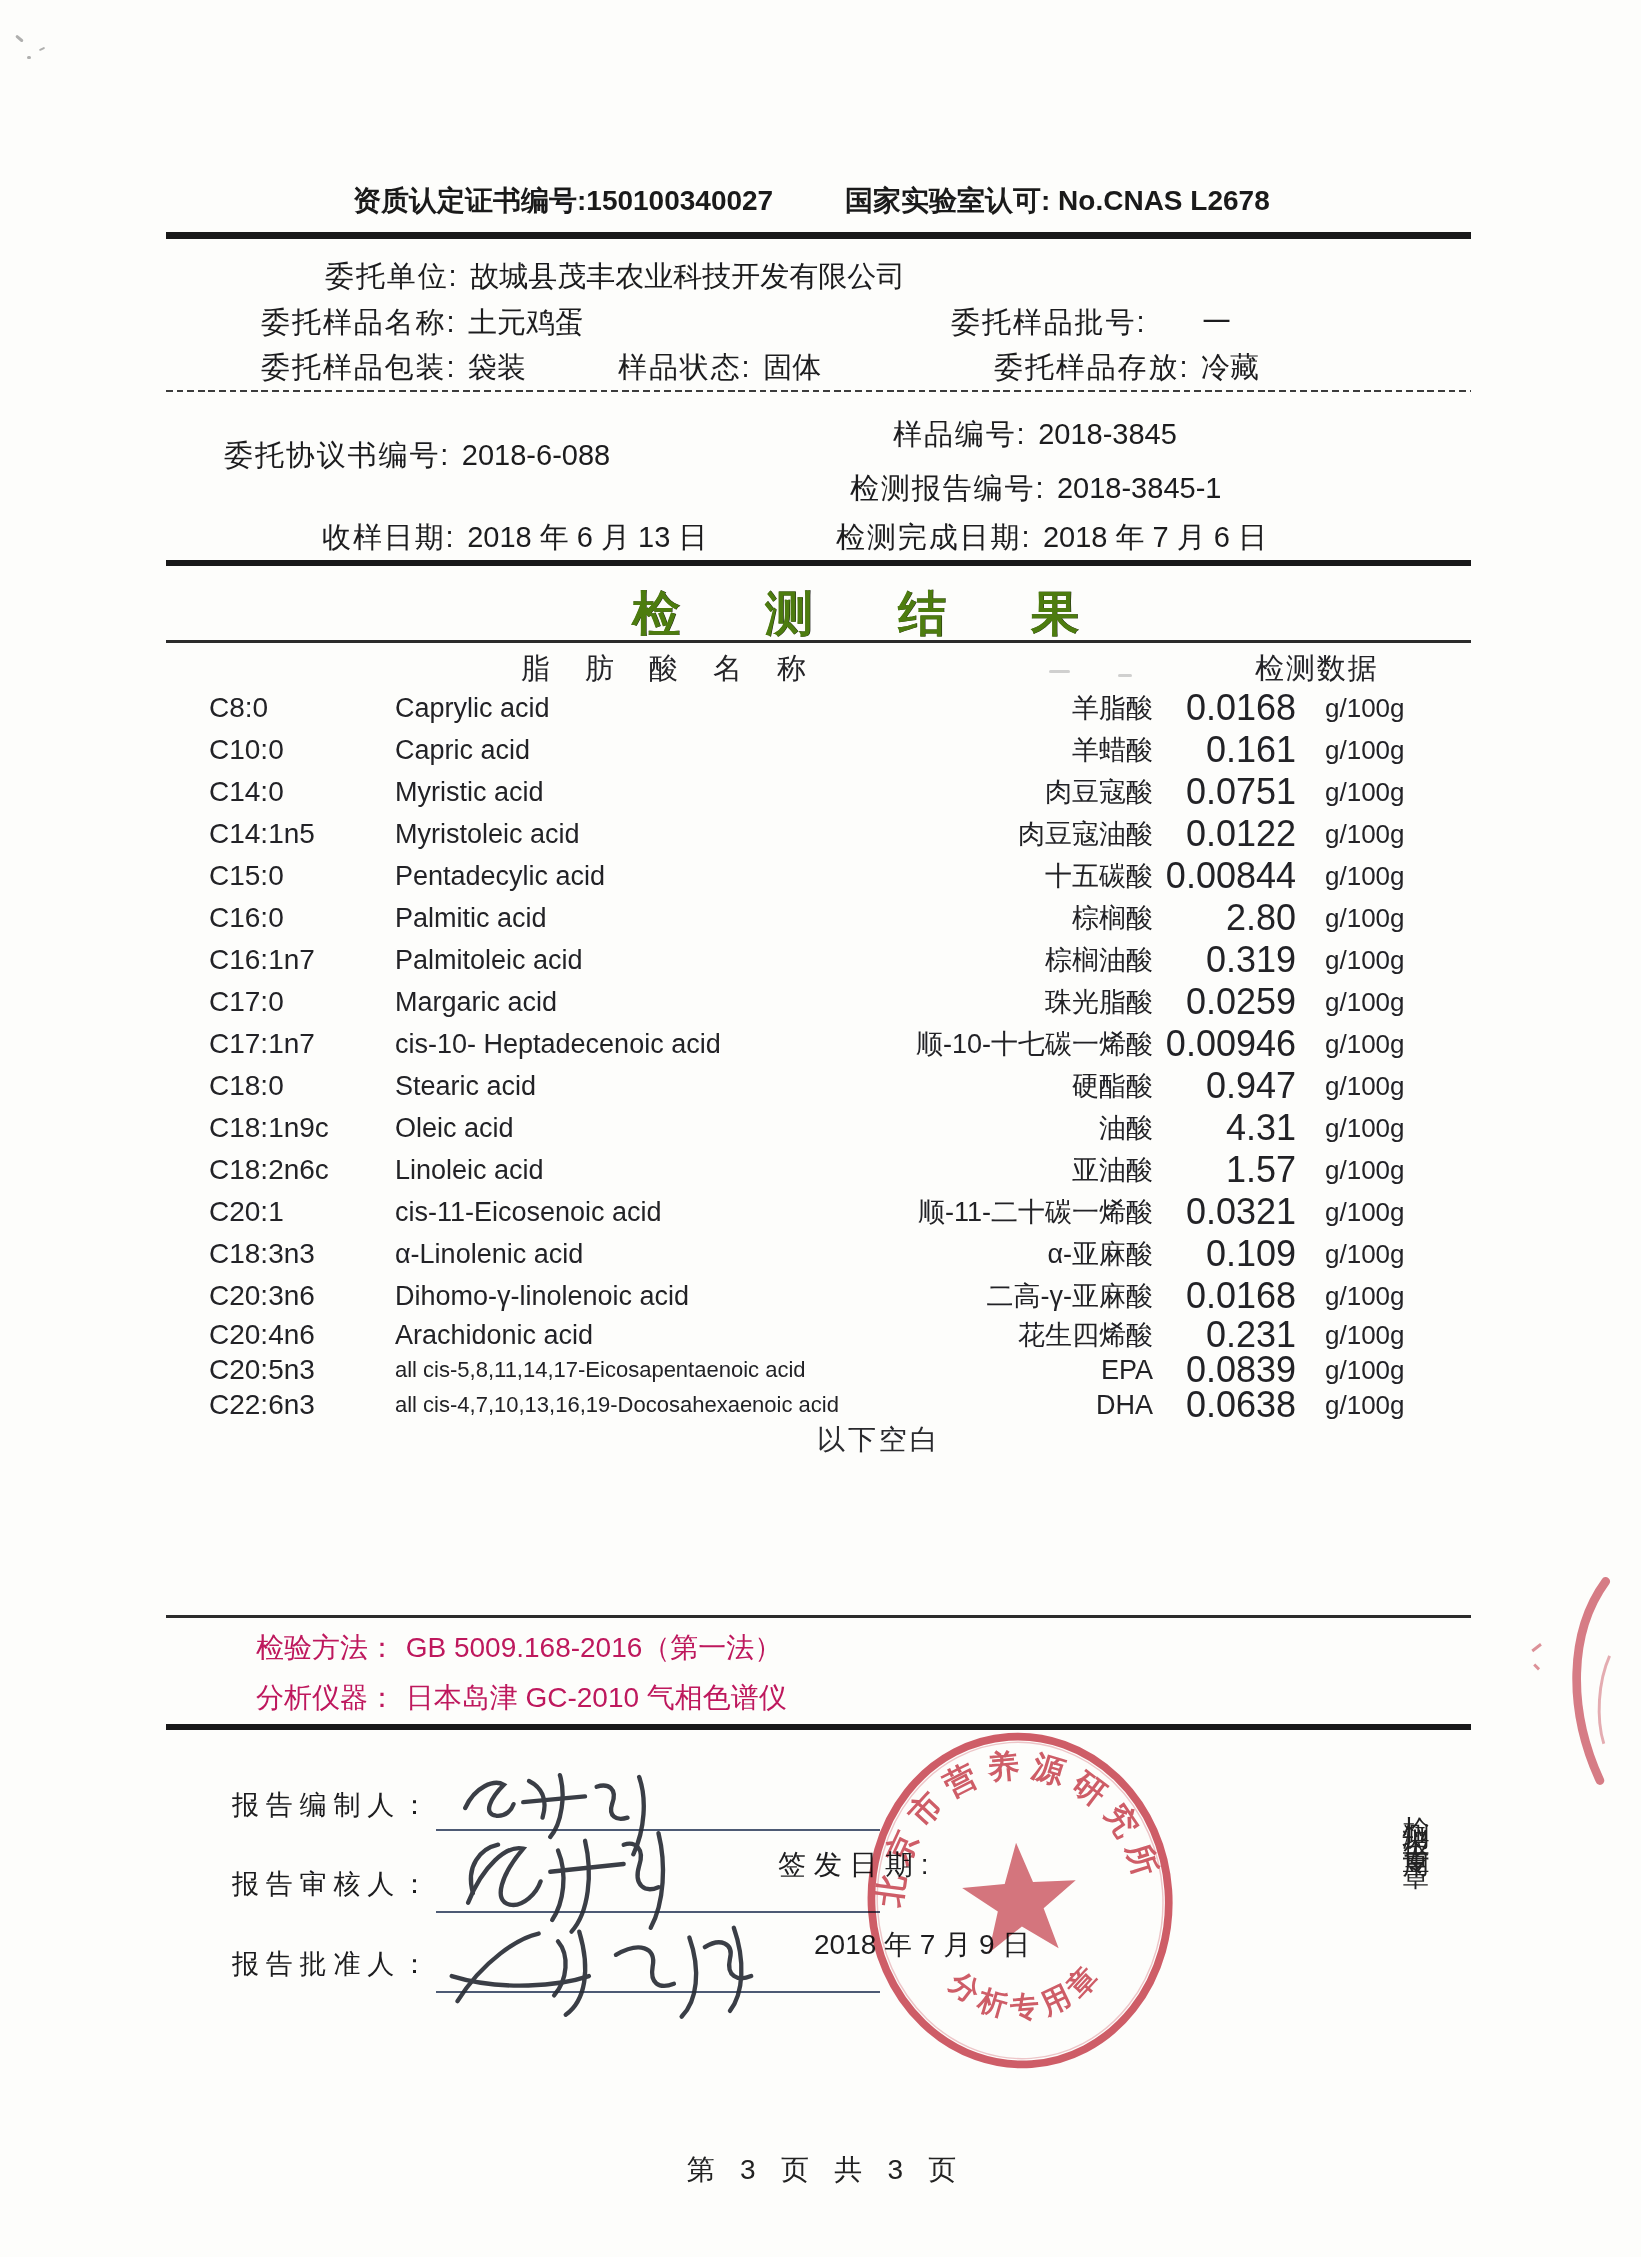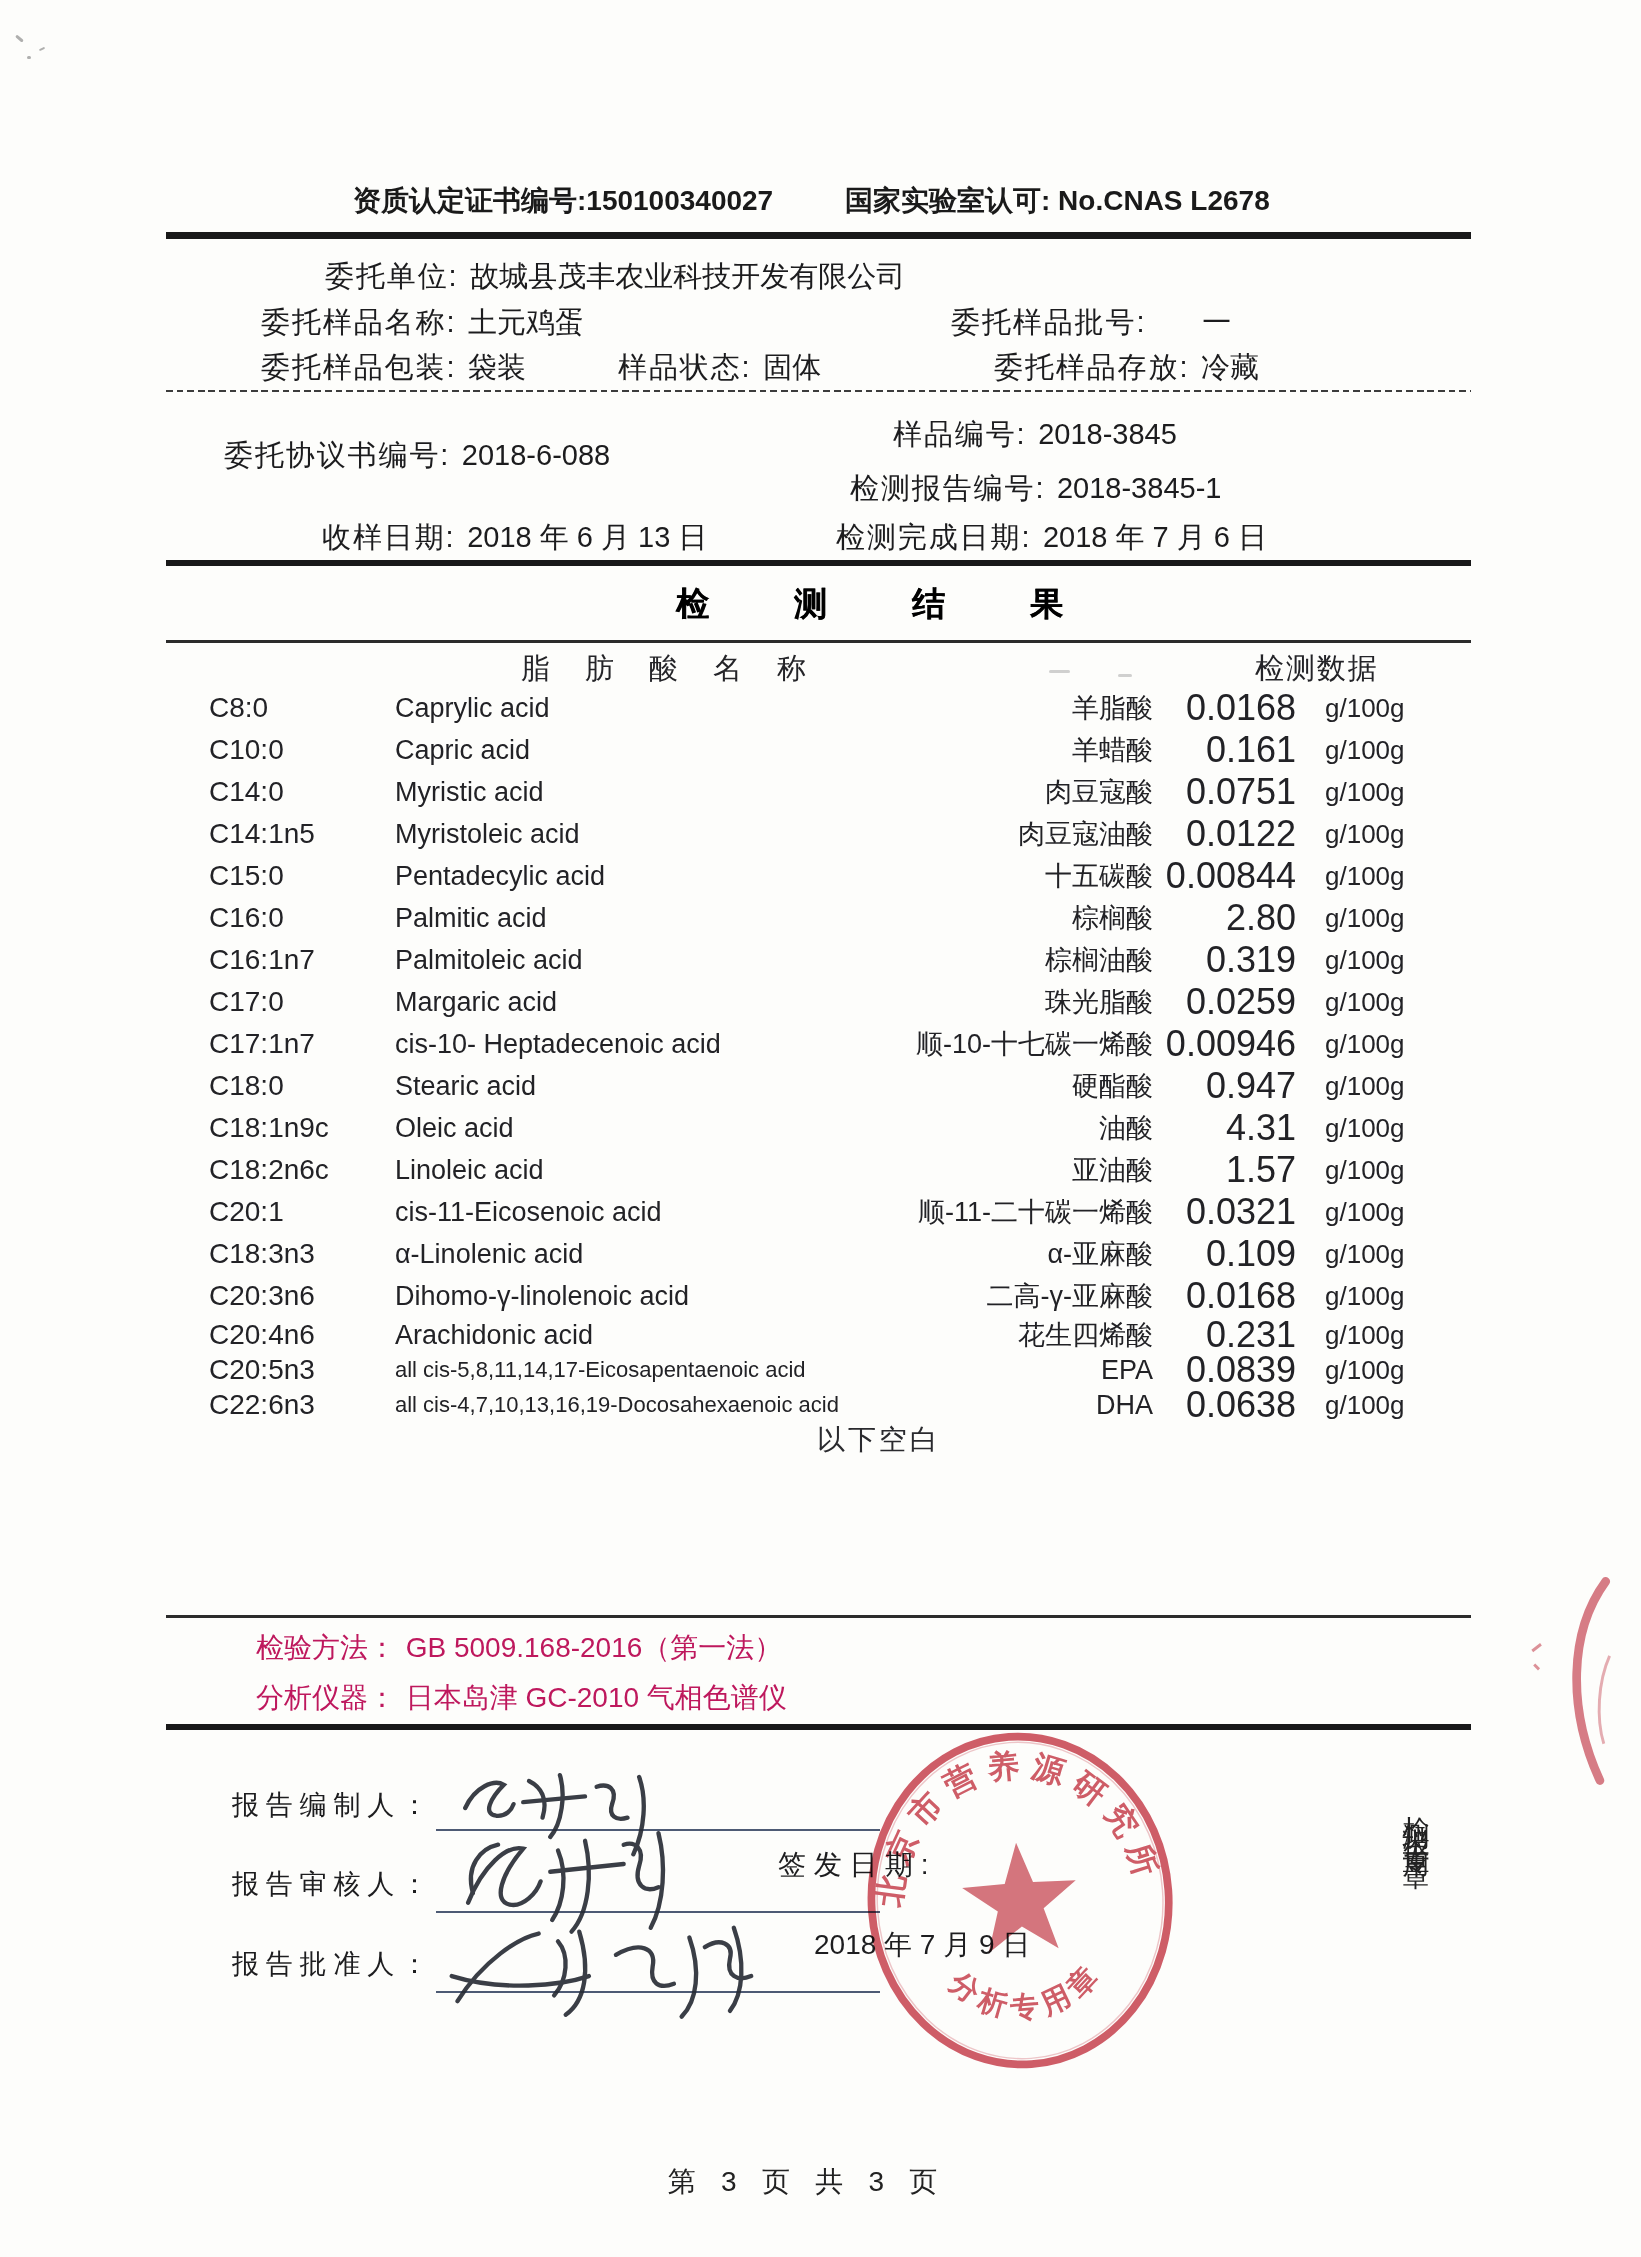--- a/index.html
+++ b/index.html
@@ -9,22 +9,22 @@
   .rule{position:absolute;left:166px;width:1305px;background:#191919;}
   .rule.thin{height:2.9px;background:#2b2b2b;}
   .rule.heavy{height:5.8px;}
   .rule.dashed{height:1.9px;background:repeating-linear-gradient(90deg,#3c3c3c 0 6.8px,transparent 6.8px 10.6px);}
   .title{font-size:45px;font-weight:bold;letter-spacing:25px;color:#141414;
          text-shadow:0.6px 0 0 #141414;}
   .cert{font-size:28px;font-weight:bold;color:#1a1a1a;}
   .info{font-size:29px;color:#1c1c1e;}
   .info .lab{letter-spacing:1.9px;}
   .info .val{margin-left:11.6px;}
-  .sec-title{font-size:33px;font-weight:bold;letter-spacing:85px;color:#000000;
-             text-shadow:0.5px 0 0 #161616;margin-left:44px;}
+  .sec-title{font-size:48px;font-weight:bold;letter-spacing:85px;color:#4d7c0f;
+             text-shadow:0.5px 0 0 #161616;}
   .col-head{font-size:29px;color:#242428;}
   .rows{position:absolute;left:164px;top:687px;width:1305px;}
   .t-row{position:relative;height:42px;}
   .t-row.tight{height:35px;}
   .t-row span{position:absolute;top:50%;transform:translateY(-50%);white-space:nowrap;color:#222226;}
   .c-code{left:45px;font-size:28px;}
   .c-en{left:231px;font-size:27px;}
   .small-en .c-en{font-size:22px;}
   .c-cn{right:316px;text-align:right;font-size:27px;}
   .c-val{right:173px;font-size:36px;}
@@ -300,16 +300,16 @@
   </svg>
 
   <div class="abs side-note" style="left:1398px;top:1794px;height:270px;">检测报告专用章</div>
 
   <svg style="left:1540px;top:1564px;" width="87" height="232" viewBox="0 0 90 240">
     <path d="M68,18 C30,70 28,150 62,224" stroke="#c64a57" stroke-width="9" fill="none" opacity="0.72" stroke-linecap="round"></path>
     <path d="M72,95 C60,122 58,160 66,186" stroke="#c64a57" stroke-width="3" fill="none" opacity="0.45"></path>
     <path d="M-8,90 l9,-7 M-6,104 l5,5" stroke="#c64a57" stroke-width="3" fill="none" opacity="0.6"></path>
   </svg>
 
-  <div class="abs footer" style="left:152px;top:2151px;width:1305px;margin-top:12px;">第 3 页  共 3 页</div>
+  <div class="abs footer" style="left:171px;top:2151px;width:1305px;">第 3 页  共 3 页</div>
 
 </div>
 
 
 </body></html>

